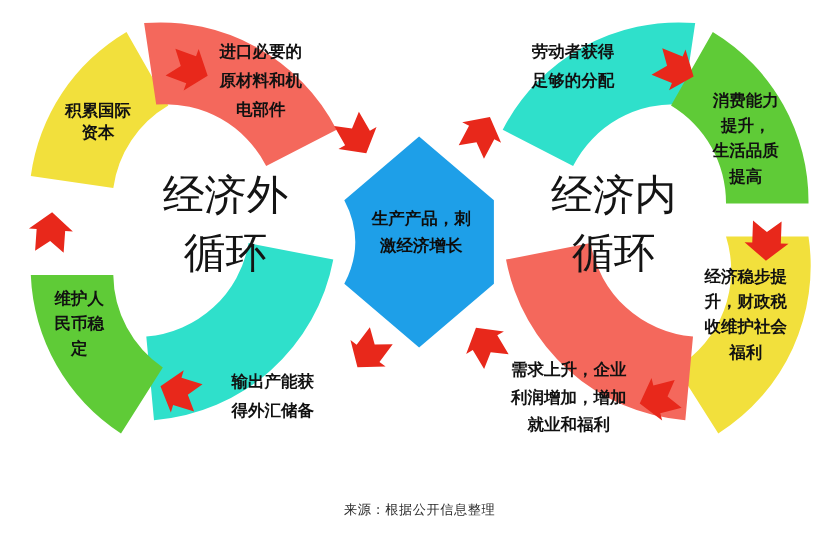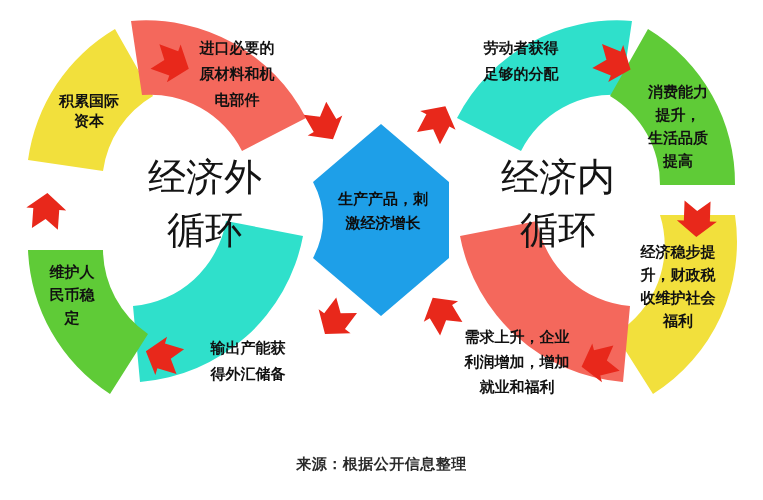--- a/index.html
+++ b/index.html
@@ -30,24 +30,23 @@
     fill:#0d0d0d;
     text-anchor:middle;
     font-size:15px;
   }
   .source-text{
     position:absolute;
     left:0;right:0;
     top:455px;
     text-align:center;
     font-family:"DejaVu Sans","Liberation Sans",sans-serif;
-    font-size:15px;
+    font-size:12px;
     color:#2b2b2b;
     letter-spacing:0.5px;
-    font-weight:bold;
   }
 </style>
 </head>
 <body>
 
 <div id="stage">
 
   <svg id="diagram" viewBox="0 0 763 500" xmlns="http://www.w3.org/2000/svg">
 
     <g>

